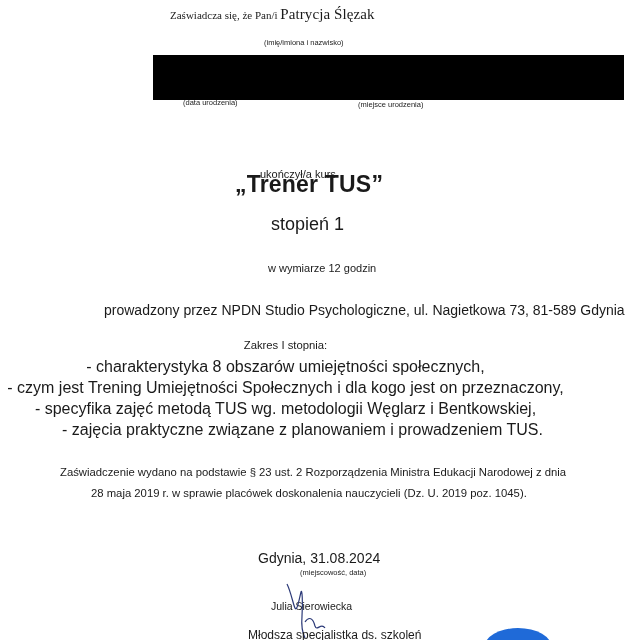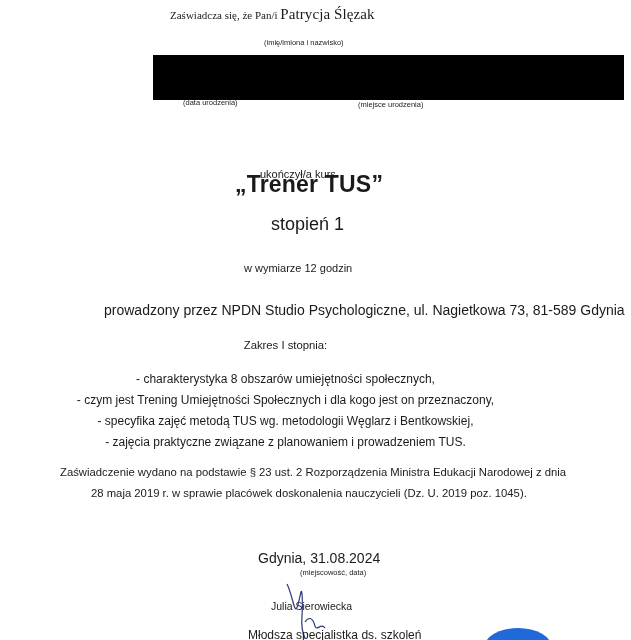--- a/index.html
+++ b/index.html
@@ -58,40 +58,39 @@
       font-weight: bold;
       letter-spacing: 0.2px;
     }
     .course-level {
       top: 214px;
       left: 271px;
       font-size: 18px;
     }
     .duration {
       top: 262px;
-      left: 244px;
+      left: 268px;
       font-size: 11px;
     }
     .organizer {
       top: 302px;
       left: 104px;
       font-size: 14px;
     }
     .scope-title {
       top: 339px;
       font-size: 11.3px;
     }
     .scope-item {
-      font-size: 12px;
-      margin-top: 14px;
+      font-size: 16px;
     }
     .scope-1 { top: 358px; }
     .scope-2 { top: 379px; }
     .scope-3 { top: 400px; }
-    .scope-4 { top: 421px; }
+    .scope-4 { top: 421px; padding-left: 17px; }
 
     .legal-1 {
       top: 466px;
       left: 60px;
       font-size: 11.3px;
     }
     .legal-2 {
       top: 487px;
       left: 91px;
       font-size: 11.3px;

